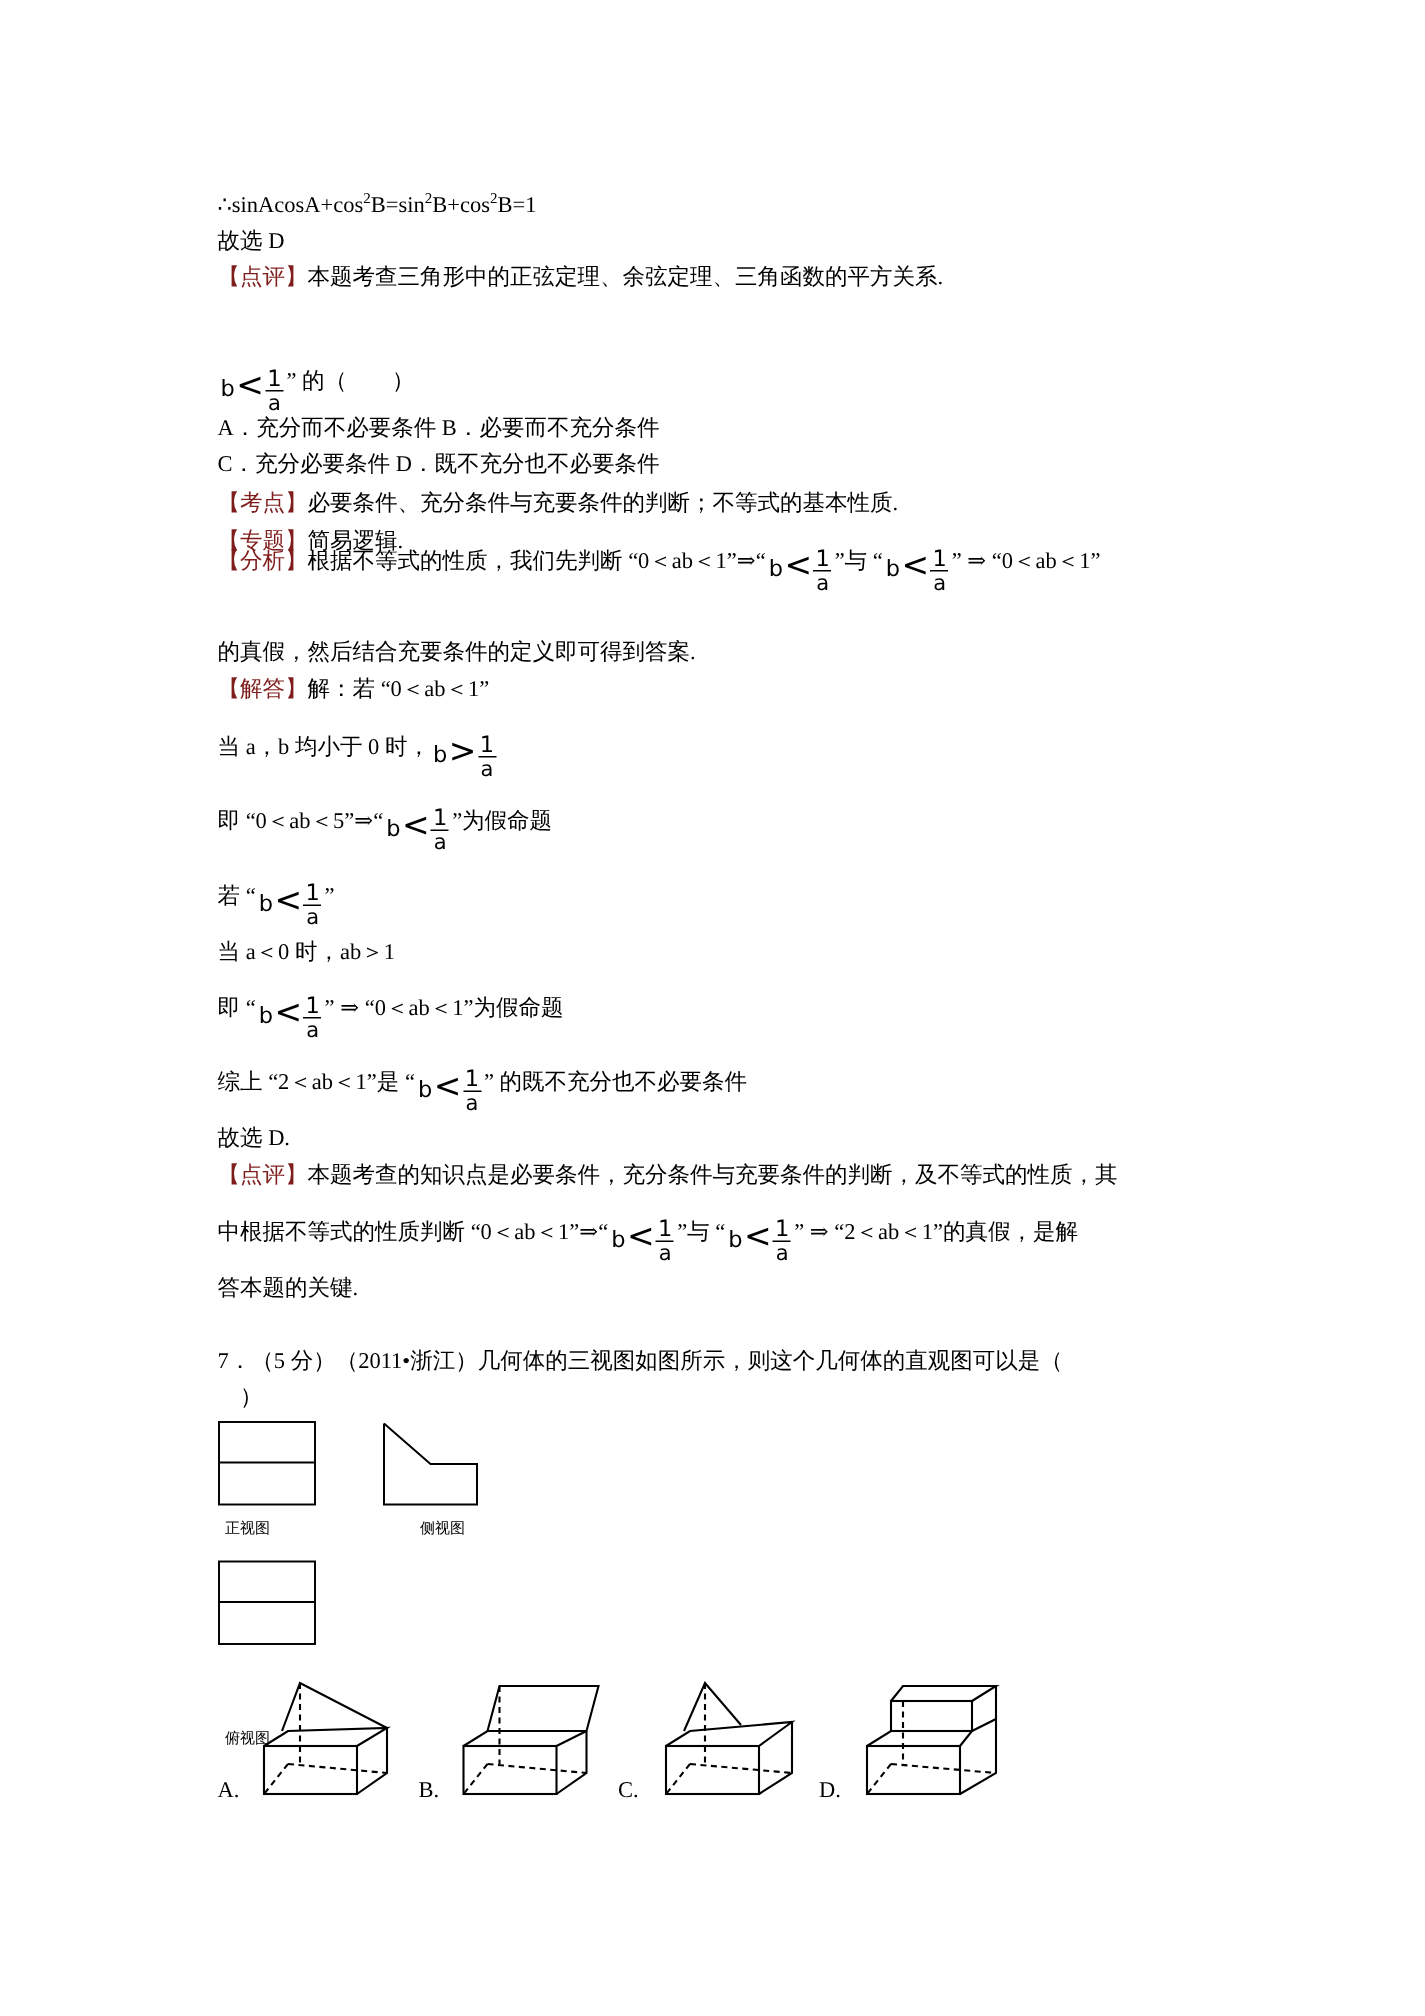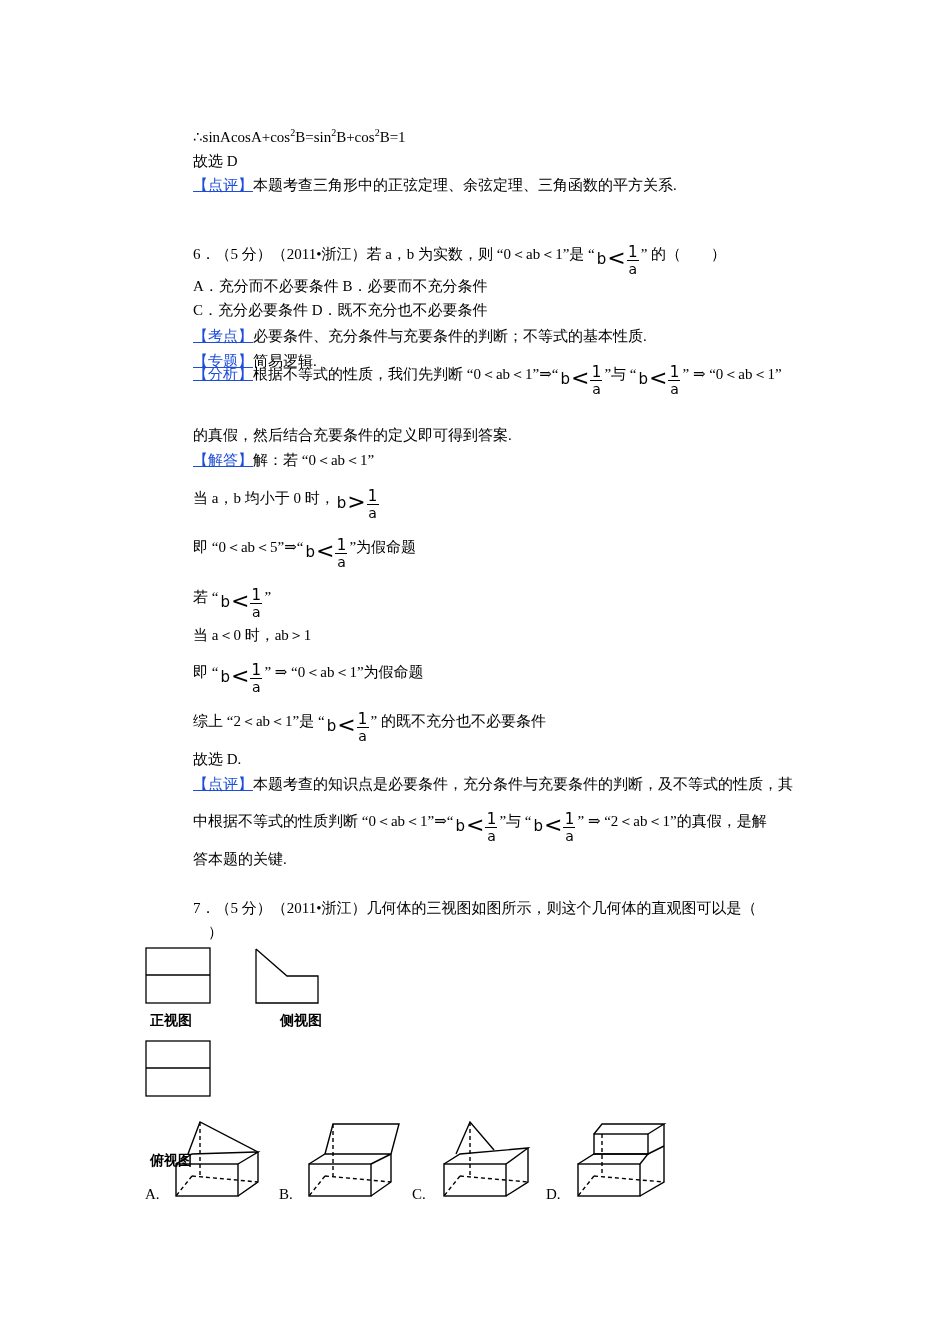--- a/index.html
+++ b/index.html
@@ -1,45 +1,45 @@
 <!DOCTYPE html>
 <html><head>
 <meta charset="utf-8">
 <style>
   html, body { margin: 0; padding: 0; background: #ffffff; }
   body { width: 950px; height: 1344px; position: relative; overflow: hidden;
          font-family: "Liberation Serif", "DejaVu Serif", serif; color: #000; font-size: 15px; }
-  .ln { position: absolute; left: 145px; white-space: nowrap; line-height: 20px; margin-left: 48px; }
-  .tag { color: #1d4ed8; text-decoration: underline; }
+  .ln { position: absolute; left: 145px; white-space: nowrap; line-height: 20px; }
+  .tag { color: #7f1d1d; }
   .fwrap { display: inline-flex; align-items: center; vertical-align: middle; margin: 0 2px; }
   .fwrap .lhs { font-family: "DejaVu Sans", sans-serif; font-size: 15px; margin-top: 6px; }
   .fwrap .op { font-family: "DejaVu Sans", sans-serif; font-size: 22px; margin: 0 1px; line-height: 18px; margin-top: 4px; }
   .fstack { display: inline-flex; flex-direction: column; align-items: center; margin-top: 10px; }
   .fstack .num { font-family: "DejaVu Sans", sans-serif; font-size: 15px; line-height: 16px; }
   .fstack .bar { border-top: 1px solid #000; width: 12px; }
   .fstack .den { font-family: "DejaVu Sans", sans-serif; font-size: 14px; line-height: 16px; }
   sup { font-size: 10px; vertical-align: 6px; line-height: 0; }
   .fig { position: absolute; }
   .fig svg { display: block; }
-  .cap { font-family: "DejaVu Sans", sans-serif; font-size: 14px; font-weight: bold; position: absolute; }
+  .cap { font-family: "DejaVu Sans", sans-serif; font-size: 10px; font-weight: normal; position: absolute; }
   .opt-label { position: absolute; font-size: 15px; }
 </style>
 </head>
 <body>
 
 <div class="ln" style="top:127px;">
   <span>∴sinAcosA+cos</span><sup>2</sup><span>B=sin</span><sup>2</sup><span>B+cos</span><sup>2</sup><span>B=1</span>
 </div>
 <div class="ln" style="top:151px;">故选 D</div>
 <div class="ln" style="top:175px;">
   <span class="tag">【点评】</span><span>本题考查三角形中的正弦定理、余弦定理、三角函数的平方关系.</span>
 </div>
 
 <div class="ln" style="top:234px;">
-  <span>6．（5 分）（2011•浙江）若 a，b 为实数，则 “0＜ab＜1”是 “</span><span class="fwrap">
+  <span class="fwrap">
       <span class="lhs">b</span>
       <span class="op">&lt;</span>
       <span class="fstack">
         <span class="num">1</span>
         <span class="bar"></span>
         <span class="den">a</span>
       </span>
     </span><span>” 的（　　）</span>
 </div>
 

